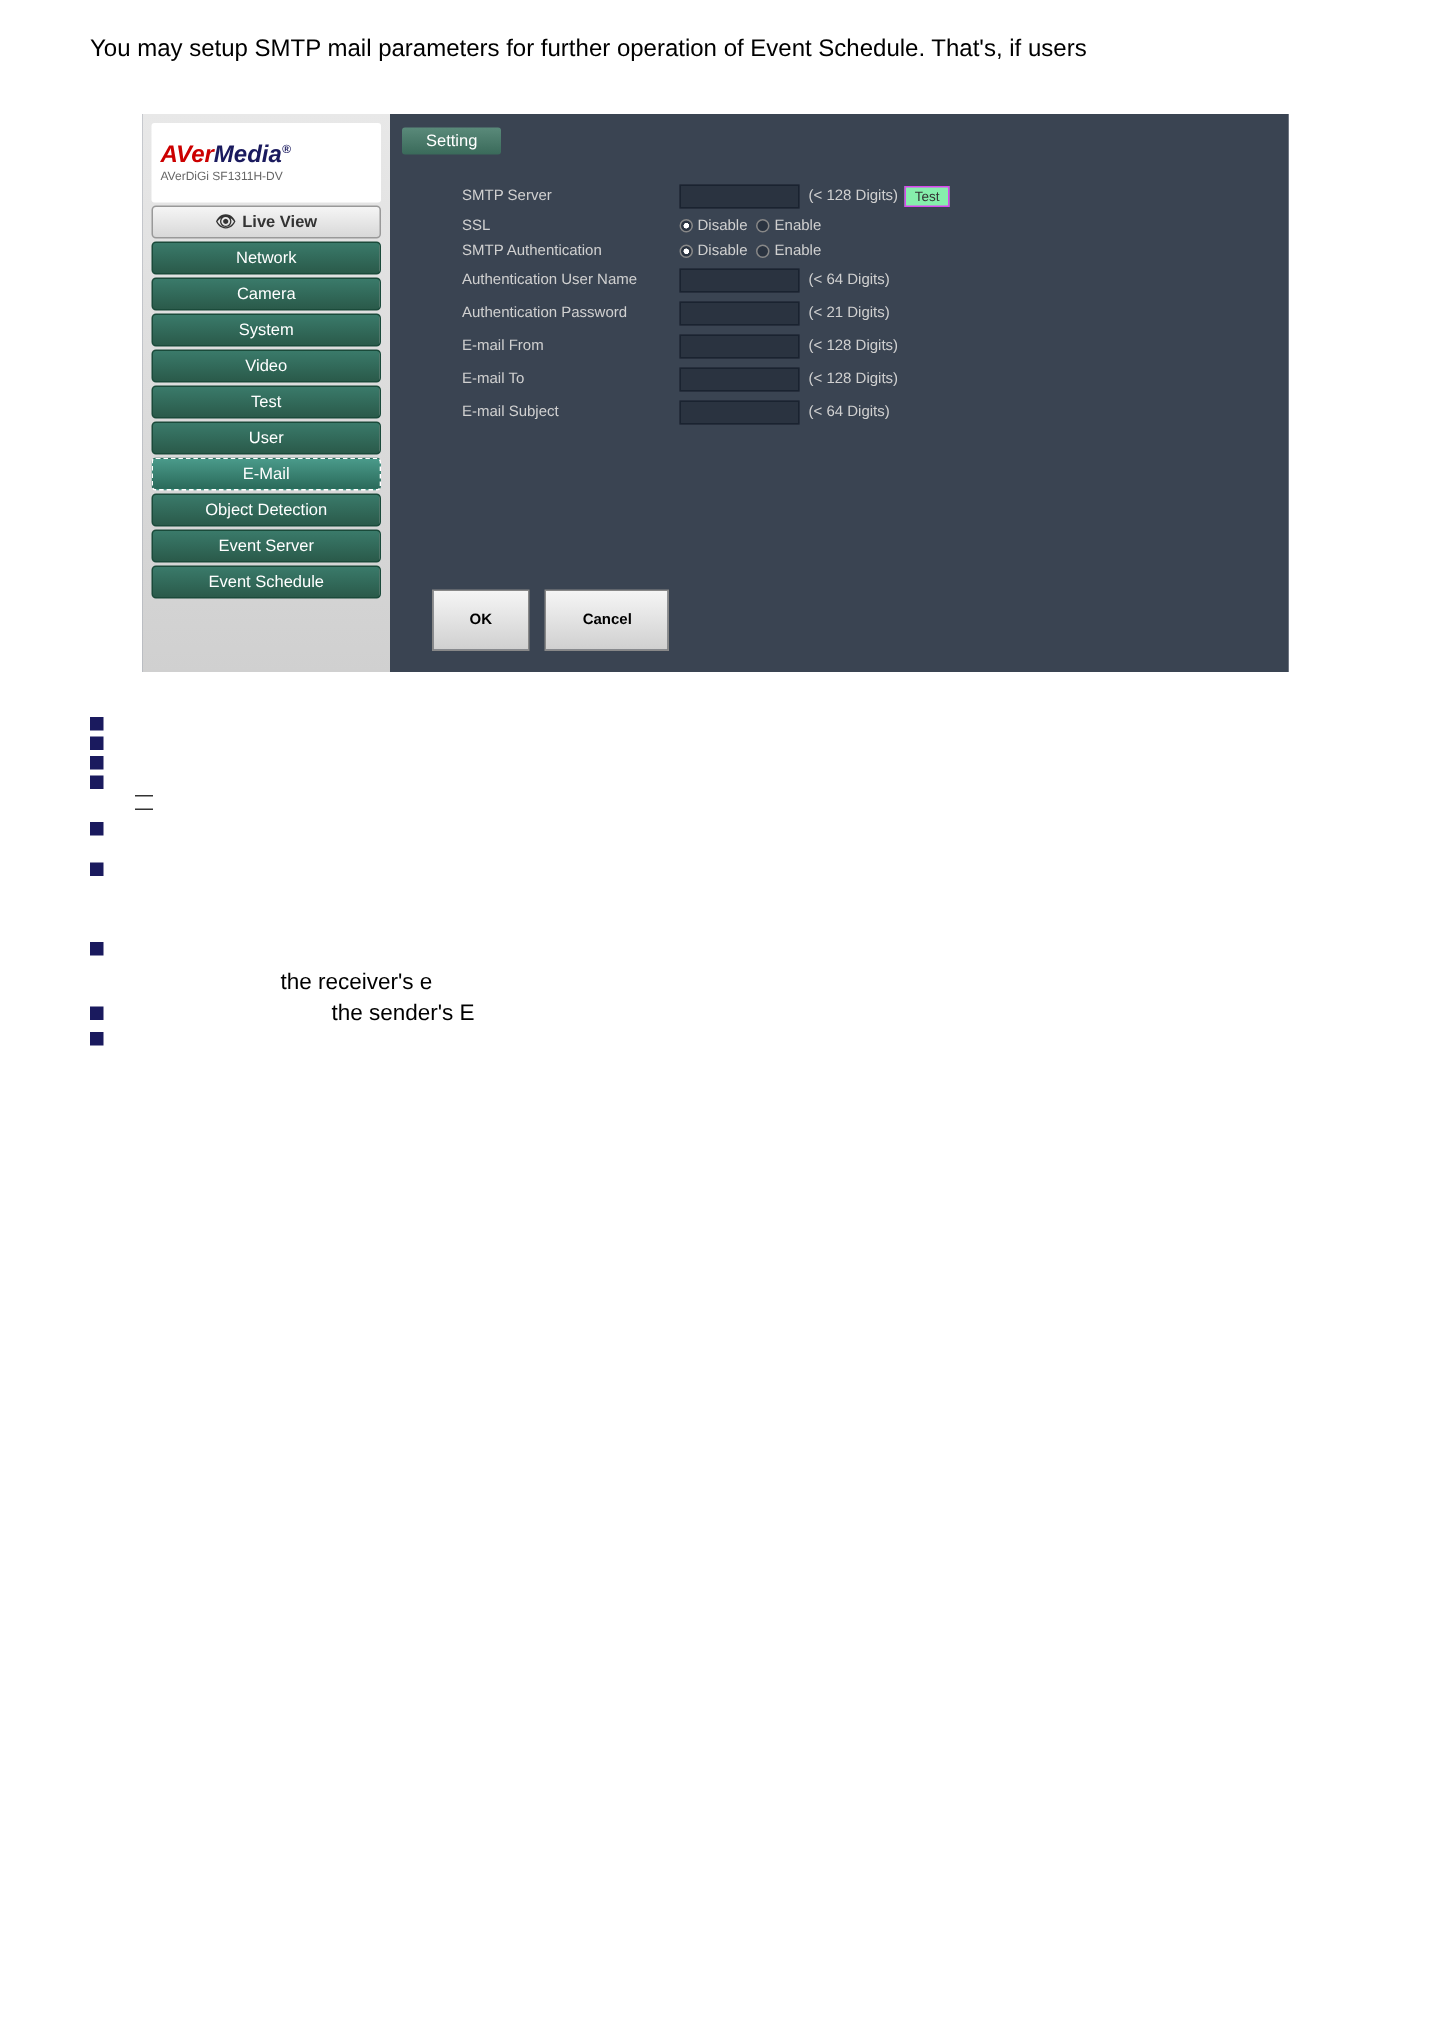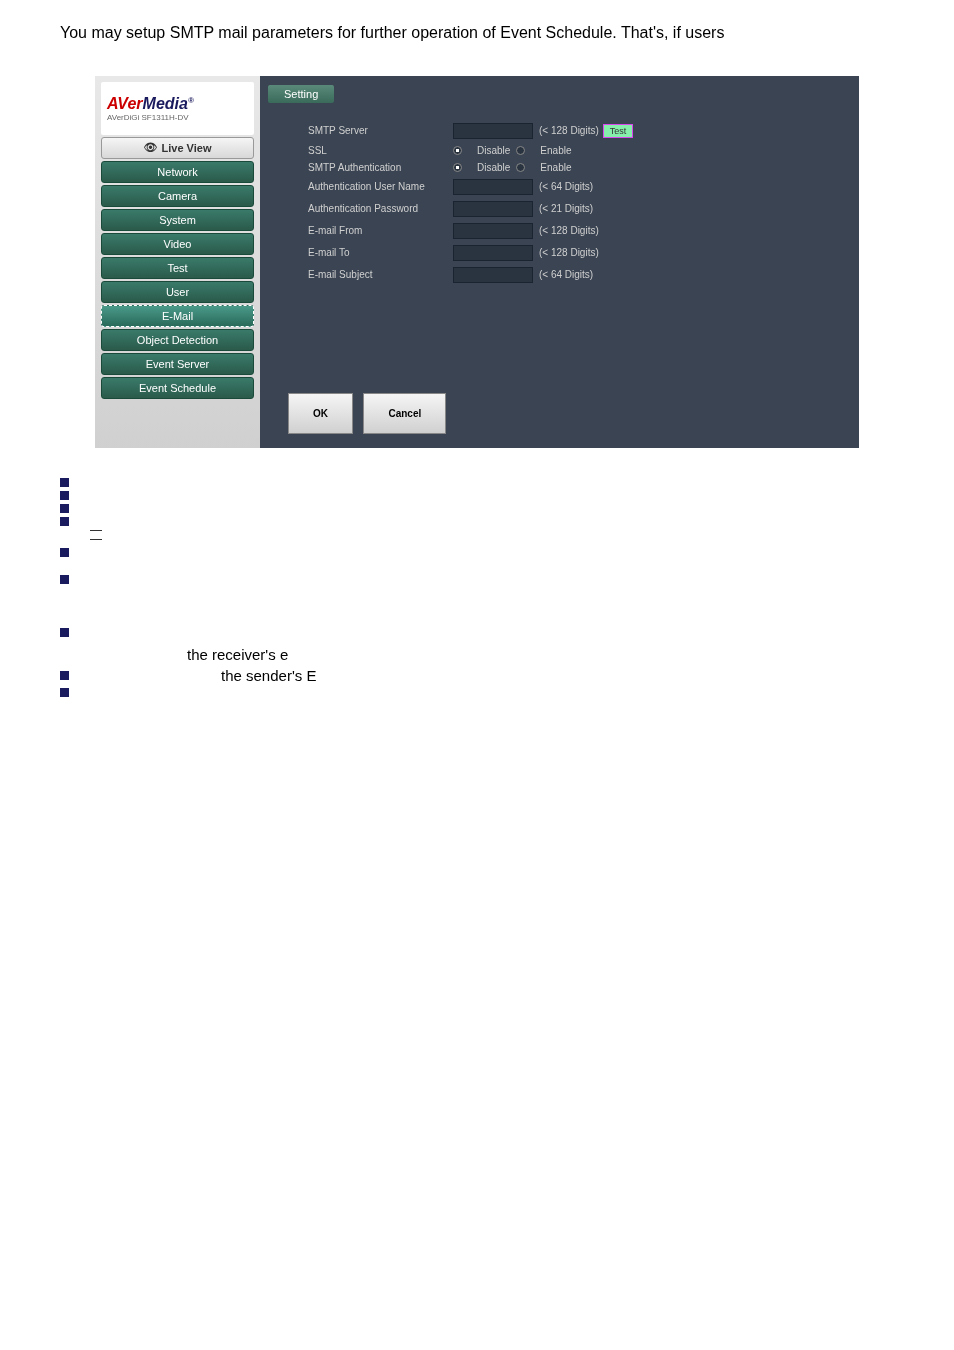--- a/index.html
+++ b/index.html
@@ -25,21 +25,21 @@
     .setting-tab { display: inline-block; background: linear-gradient(to bottom, #5a8a7a, #3a6a5a); color: #fff; padding: 3px 16px; font-size: 11px; border-radius: 2px; margin-bottom: 20px; }
     
     .form-area { padding: 0 20px; }
     .form-row { display: flex; align-items: center; margin-bottom: 6px; font-size: 10px; color: #d0d0d0; margin-left: 20px; }
     .form-label { width: 145px; }
     .form-input { background: #2a3340; border: 1px solid #1a2330; width: 80px; height: 16px; color: #fff; font-size: 10px; padding: 0 3px; }
     .form-input.wide { width: 80px; }
     .form-hint { margin-left: 6px; color: #d0d0d0; font-size: 10px; }
     .test-btn { background: #86efac; color: #333; font-size: 9px; padding: 1px 6px; margin-left: 4px; border: 1px solid #d946ef; cursor: pointer; }
     .radio-group { display: flex; gap: 6px; align-items: center; }
-    .radio-item { display: flex; align-items: center; gap: 15px; }
+    .radio-item { display: flex; align-items: center; gap: 3px; }
     .radio-circle { width: 9px; height: 9px; border-radius: 50%; border: 1px solid #888; background: #2a3340; display: inline-block; }
     .radio-circle.selected { background: radial-gradient(circle, #fff 35%, #2a3340 40%); }
     
     .button-row { margin-top: 110px; padding-left: 20px; }
     .btn-ok, .btn-cancel { background: linear-gradient(to bottom, #f5f5f5, #d0d0d0); color: #000; font-size: 10px; padding: 14px 24px; margin-right: 6px; border: 1px solid #888; font-weight: bold; cursor: pointer; }
     
     .bullet-list { padding: 10px 60px; }
     .bullet-item { display: flex; align-items: center; margin-bottom: 4px; }
     .bullet-square { width: 9px; height: 9px; background: #1a1a5e; margin-right: 10px; }
     .bullet-dash { width: 12px; height: 1px; background: #333; margin-left: 30px; margin-right: 10px; }

